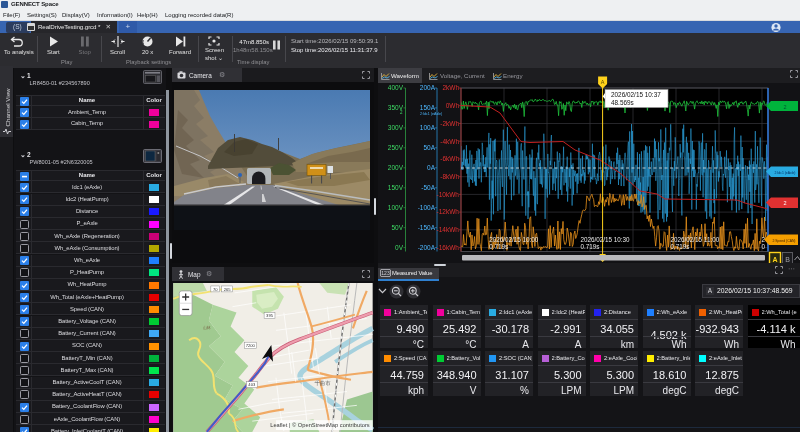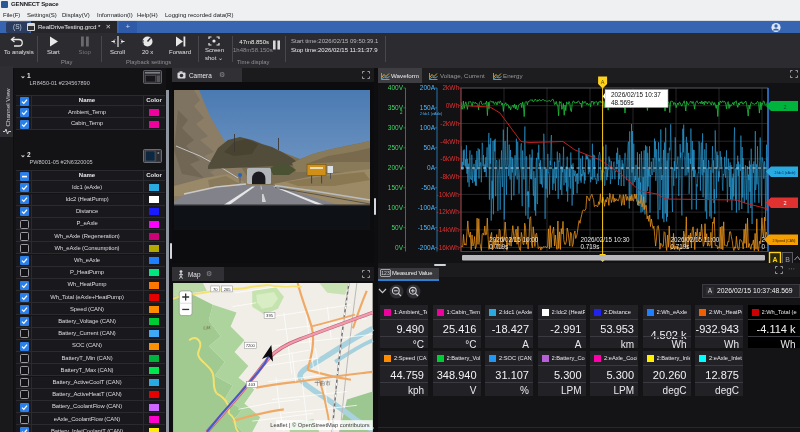--- a/index.html
+++ b/index.html
@@ -709,42 +709,42 @@
     <div class="abs" style="left:384.0px;top:309px;width:7px;height:7px;background:#f0009c;"></div>
     <div class="abs tt" style="left:394.0px;top:309.2px;font-size:5.7px;color:#e8e8ec;max-width:33px;overflow:hidden;">1:Ambient_Te</div>
     <div class="abs" style="left:380.0px;top:318.5px;width:48px;height:0.8px;background:#3a3a40;"></div>
     <div class="abs tt" style="left:380.0px;top:323px;font-size:11px;color:#f2f2f5;width:44px;text-align:right;">9.490</div>
     <div class="abs" style="left:380.0px;top:336px;width:48px;height:0.8px;background:#3a3a40;"></div>
     <div class="abs tt" style="left:380.0px;top:338.5px;font-size:10px;color:#e8e8ec;width:44px;text-align:right;">°C</div>
 <div class="abs" style="left:432.5px;top:305px;width:48px;height:42.5px;background:#222226;"></div>
     <div class="abs" style="left:436.5px;top:309px;width:7px;height:7px;background:#f0009c;"></div>
     <div class="abs tt" style="left:446.5px;top:309.2px;font-size:5.7px;color:#e8e8ec;max-width:33px;overflow:hidden;">1:Cabin_Temp</div>
     <div class="abs" style="left:432.5px;top:318.5px;width:48px;height:0.8px;background:#3a3a40;"></div>
-    <div class="abs tt" style="left:432.5px;top:323px;font-size:11px;color:#f2f2f5;width:44px;text-align:right;">25.416</div>
+    <div class="abs tt" style="left:432.5px;top:323px;font-size:11px;color:#f2f2f5;width:44px;text-align:right;">25.492</div>
     <div class="abs" style="left:432.5px;top:336px;width:48px;height:0.8px;background:#3a3a40;"></div>
     <div class="abs tt" style="left:432.5px;top:338.5px;font-size:10px;color:#e8e8ec;width:44px;text-align:right;">°C</div>
 <div class="abs" style="left:485.0px;top:305px;width:48px;height:42.5px;background:#222226;"></div>
     <div class="abs" style="left:489.0px;top:309px;width:7px;height:7px;background:#29abe2;"></div>
     <div class="abs tt" style="left:499.0px;top:309.2px;font-size:5.7px;color:#e8e8ec;max-width:33px;overflow:hidden;">2:Idc1 (eAxle)</div>
     <div class="abs" style="left:485.0px;top:318.5px;width:48px;height:0.8px;background:#3a3a40;"></div>
-    <div class="abs tt" style="left:485.0px;top:323px;font-size:11px;color:#f2f2f5;width:44px;text-align:right;">-18.427</div>
+    <div class="abs tt" style="left:485.0px;top:323px;font-size:11px;color:#f2f2f5;width:44px;text-align:right;">-30.178</div>
     <div class="abs" style="left:485.0px;top:336px;width:48px;height:0.8px;background:#3a3a40;"></div>
     <div class="abs tt" style="left:485.0px;top:338.5px;font-size:10px;color:#e8e8ec;width:44px;text-align:right;">A</div>
 <div class="abs" style="left:537.5px;top:305px;width:48px;height:42.5px;background:#222226;"></div>
     <div class="abs" style="left:541.5px;top:309px;width:7px;height:7px;background:#ffffff;"></div>
     <div class="abs tt" style="left:551.5px;top:309.2px;font-size:5.7px;color:#e8e8ec;max-width:33px;overflow:hidden;">2:Idc2 (HeatPu</div>
     <div class="abs" style="left:537.5px;top:318.5px;width:48px;height:0.8px;background:#3a3a40;"></div>
     <div class="abs tt" style="left:537.5px;top:323px;font-size:11px;color:#f2f2f5;width:44px;text-align:right;">-2.991</div>
     <div class="abs" style="left:537.5px;top:336px;width:48px;height:0.8px;background:#3a3a40;"></div>
     <div class="abs tt" style="left:537.5px;top:338.5px;font-size:10px;color:#e8e8ec;width:44px;text-align:right;">A</div>
 <div class="abs" style="left:590.0px;top:305px;width:48px;height:42.5px;background:#222226;"></div>
     <div class="abs" style="left:594.0px;top:309px;width:7px;height:7px;background:#2222ee;"></div>
     <div class="abs tt" style="left:604.0px;top:309.2px;font-size:5.7px;color:#e8e8ec;max-width:33px;overflow:hidden;">2:Distance</div>
     <div class="abs" style="left:590.0px;top:318.5px;width:48px;height:0.8px;background:#3a3a40;"></div>
-    <div class="abs tt" style="left:590.0px;top:323px;font-size:11px;color:#f2f2f5;width:44px;text-align:right;">53.953</div>
+    <div class="abs tt" style="left:590.0px;top:323px;font-size:11px;color:#f2f2f5;width:44px;text-align:right;">34.055</div>
     <div class="abs" style="left:590.0px;top:336px;width:48px;height:0.8px;background:#3a3a40;"></div>
     <div class="abs tt" style="left:590.0px;top:338.5px;font-size:10px;color:#e8e8ec;width:44px;text-align:right;">km</div>
 <div class="abs" style="left:642.5px;top:305px;width:48px;height:42.5px;background:#222226;"></div>
     <div class="abs" style="left:646.5px;top:309px;width:7px;height:7px;background:#1e7fff;"></div>
     <div class="abs tt" style="left:656.5px;top:309.2px;font-size:5.7px;color:#e8e8ec;max-width:33px;overflow:hidden;">2:Wh_eAxle</div>
     <div class="abs" style="left:642.5px;top:318.5px;width:48px;height:0.8px;background:#3a3a40;"></div>
     <div class="abs tt" style="left:642.5px;top:329px;font-size:11px;color:#f2f2f5;width:44px;text-align:right;">-4.502 k</div>
     <div class="abs" style="left:642.5px;top:336px;width:48px;height:0.8px;background:#3a3a40;"></div>
     <div class="abs tt" style="left:642.5px;top:338.5px;font-size:10px;color:#e8e8ec;width:44px;text-align:right;">Wh</div>
 <div class="abs" style="left:695.0px;top:305px;width:48px;height:42.5px;background:#222226;"></div>
@@ -793,21 +793,21 @@
     <div class="abs" style="left:594.0px;top:355px;width:7px;height:7px;background:#ff00aa;"></div>
     <div class="abs tt" style="left:604.0px;top:355.2px;font-size:5.7px;color:#e8e8ec;max-width:33px;overflow:hidden;">2:eAxle_Coola</div>
     <div class="abs" style="left:590.0px;top:364.5px;width:48px;height:0.8px;background:#3a3a40;"></div>
     <div class="abs tt" style="left:590.0px;top:369px;font-size:11px;color:#f2f2f5;width:44px;text-align:right;">5.300</div>
     <div class="abs" style="left:590.0px;top:382px;width:48px;height:0.8px;background:#3a3a40;"></div>
     <div class="abs tt" style="left:590.0px;top:384.5px;font-size:10px;color:#e8e8ec;width:44px;text-align:right;">LPM</div>
 <div class="abs" style="left:642.5px;top:351px;width:48px;height:44.5px;background:#222226;"></div>
     <div class="abs" style="left:646.5px;top:355px;width:7px;height:7px;background:#ffee00;"></div>
     <div class="abs tt" style="left:656.5px;top:355.2px;font-size:5.7px;color:#e8e8ec;max-width:33px;overflow:hidden;">2:Battery_Inle</div>
     <div class="abs" style="left:642.5px;top:364.5px;width:48px;height:0.8px;background:#3a3a40;"></div>
-    <div class="abs tt" style="left:642.5px;top:369px;font-size:11px;color:#f2f2f5;width:44px;text-align:right;">20.260</div>
+    <div class="abs tt" style="left:642.5px;top:369px;font-size:11px;color:#f2f2f5;width:44px;text-align:right;">18.610</div>
     <div class="abs" style="left:642.5px;top:382px;width:48px;height:0.8px;background:#3a3a40;"></div>
     <div class="abs tt" style="left:642.5px;top:384.5px;font-size:10px;color:#e8e8ec;width:44px;text-align:right;">degC</div>
 <div class="abs" style="left:695.0px;top:351px;width:48px;height:44.5px;background:#222226;"></div>
     <div class="abs" style="left:699.0px;top:355px;width:7px;height:7px;background:#00ffff;"></div>
     <div class="abs tt" style="left:709.0px;top:355.2px;font-size:5.7px;color:#e8e8ec;max-width:33px;overflow:hidden;">2:eAxle_InletC</div>
     <div class="abs" style="left:695.0px;top:364.5px;width:48px;height:0.8px;background:#3a3a40;"></div>
     <div class="abs tt" style="left:695.0px;top:369px;font-size:11px;color:#f2f2f5;width:44px;text-align:right;">12.875</div>
     <div class="abs" style="left:695.0px;top:382px;width:48px;height:0.8px;background:#3a3a40;"></div>
     <div class="abs tt" style="left:695.0px;top:384.5px;font-size:10px;color:#e8e8ec;width:44px;text-align:right;">degC</div>
 <div class="abs" style="left:378px;top:426.5px;width:422px;height:1.5px;background:#1d2a3d;"></div>

